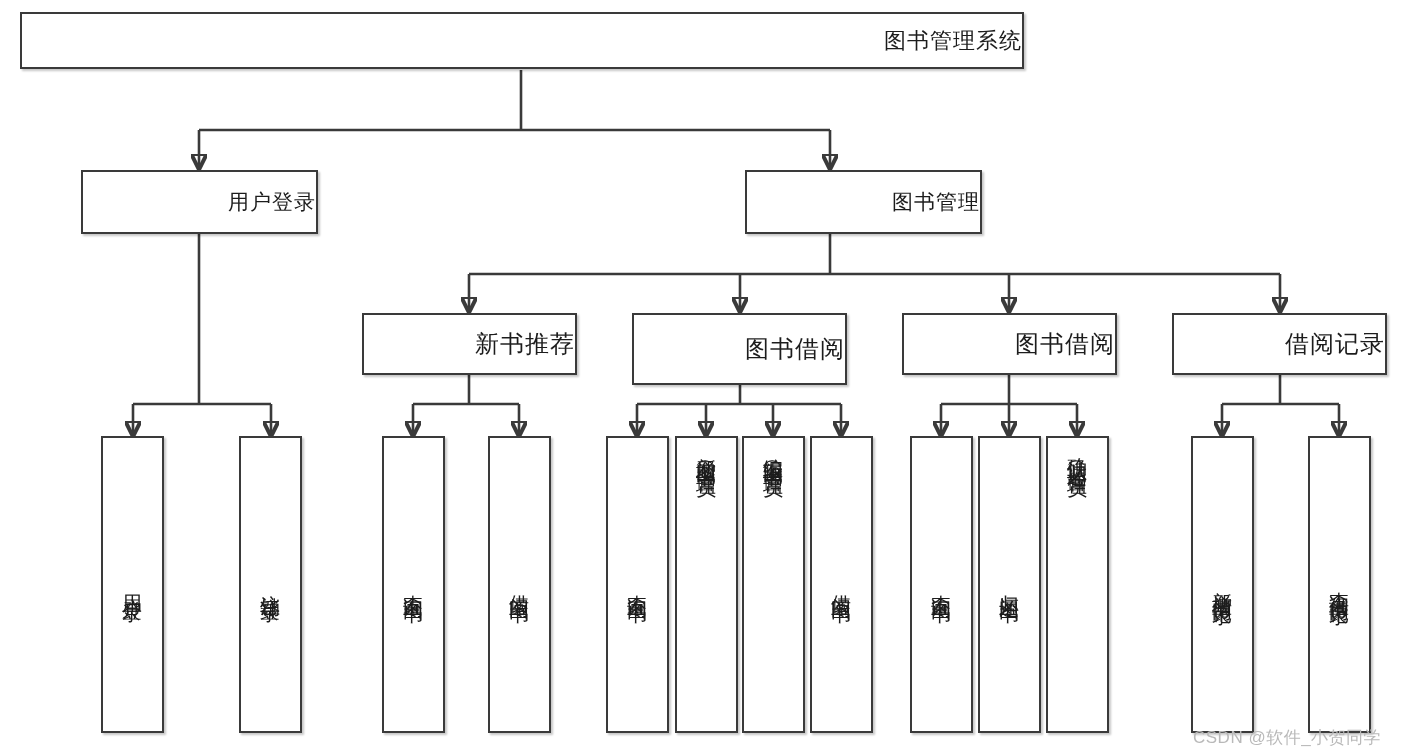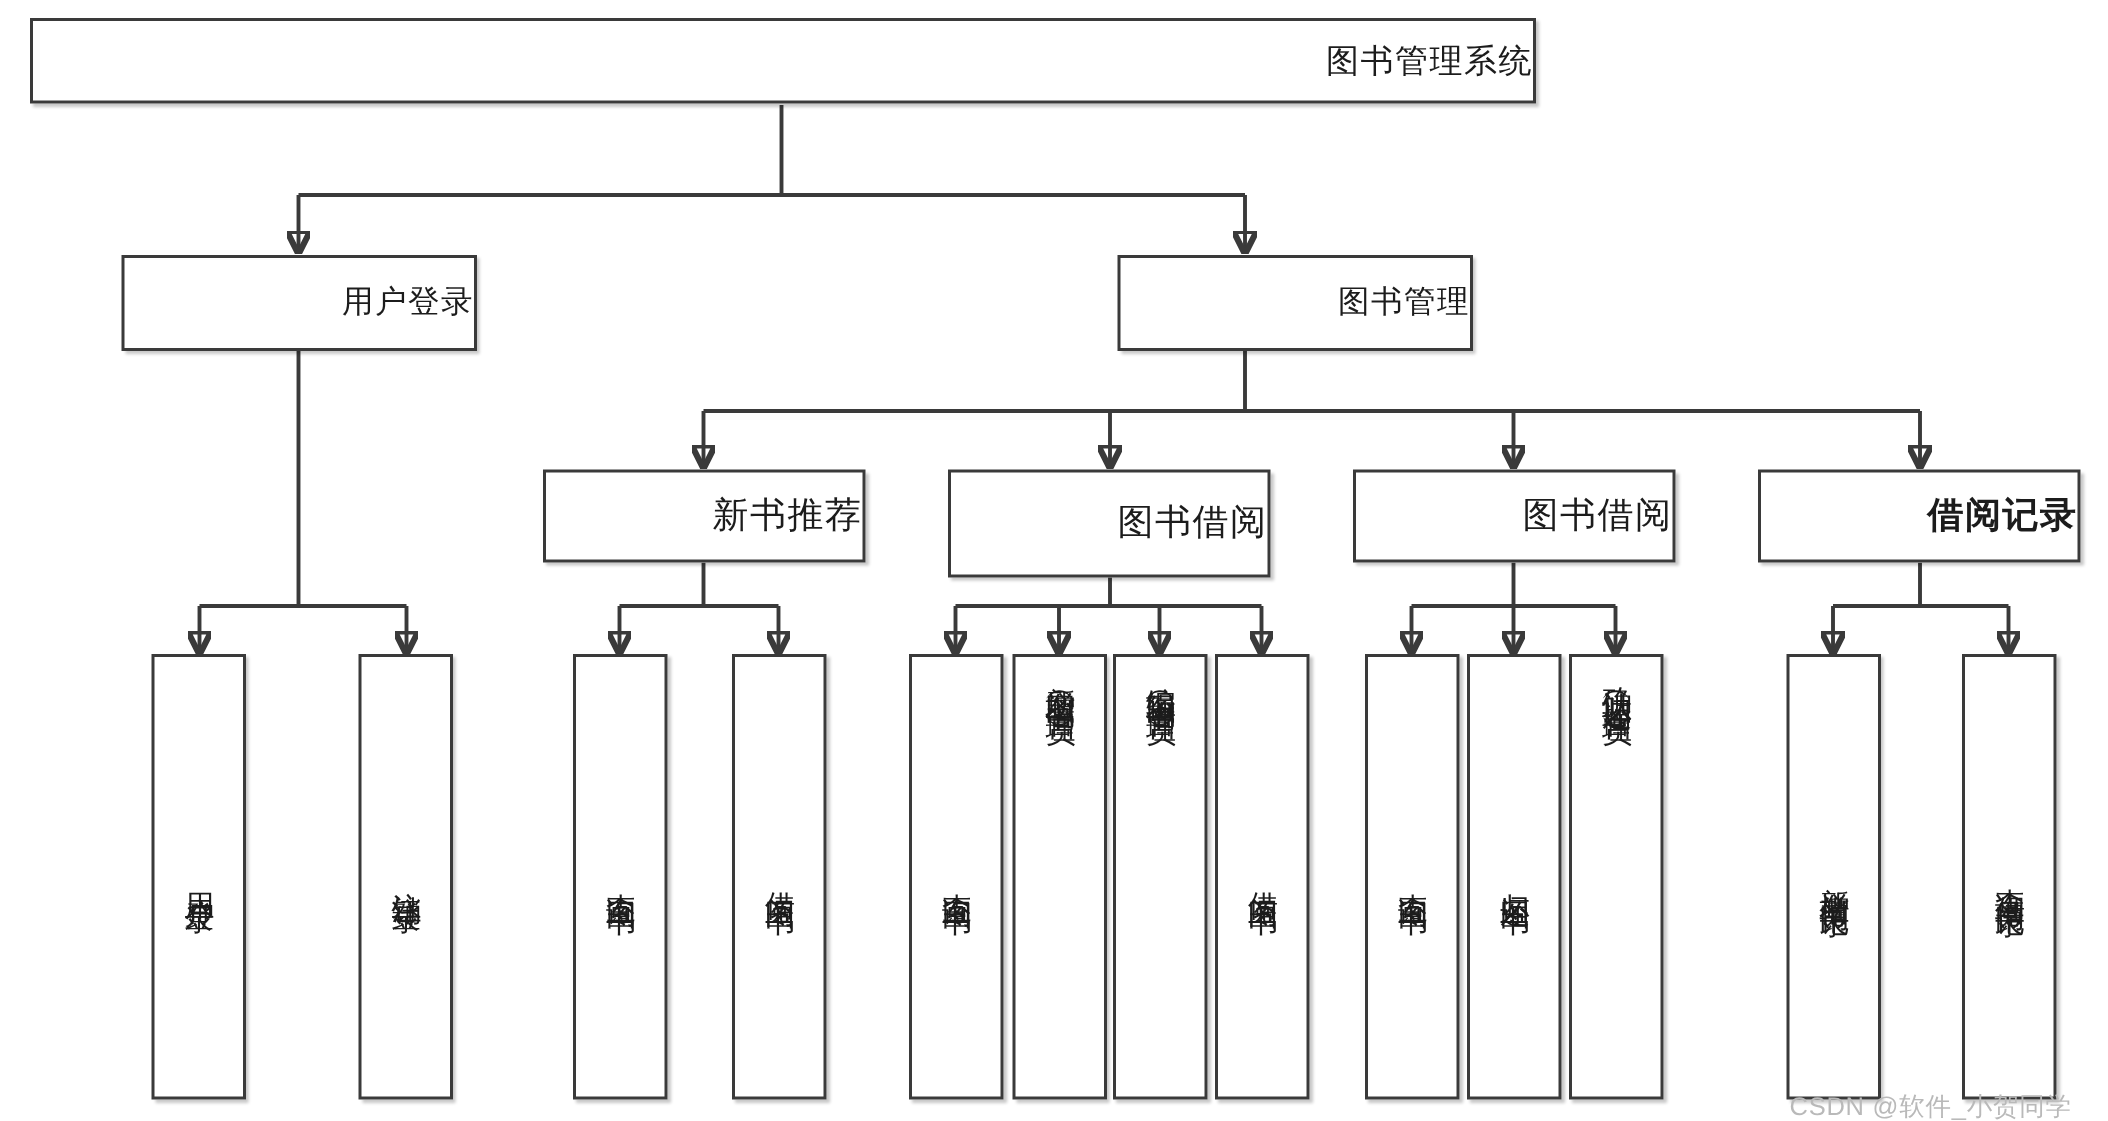--- a/index.html
+++ b/index.html
@@ -149,21 +149,21 @@
 
   <div class="node level3" style="left:362px; top:313px; width:215px; height:62px;">
     <span class="label">新书推荐</span>
   </div>
   <div class="node level3" style="left:632px; top:313px; width:215px; height:72px;">
     <span class="label">图书借阅</span>
   </div>
   <div class="node level3" style="left:902px; top:313px; width:215px; height:62px;">
     <span class="label">图书借阅</span>
   </div>
-  <div class="node level3" style="left:1172px; top:313px; width:215px; height:62px;font-weight:bold;">
+  <div class="node level3" style="left:1172px; top:313px; width:215px; height:62px;">
     <span class="label">借阅记录</span>
   </div>
 
   <div class="node leaf centered" style="left:101px; top:436px; width:63px; height:297px;">
     <span class="label">用户登录</span>
   </div>
   <div class="node leaf centered" style="left:239px; top:436px; width:63px; height:297px;">
     <span class="label">注销登录</span>
   </div>
 

